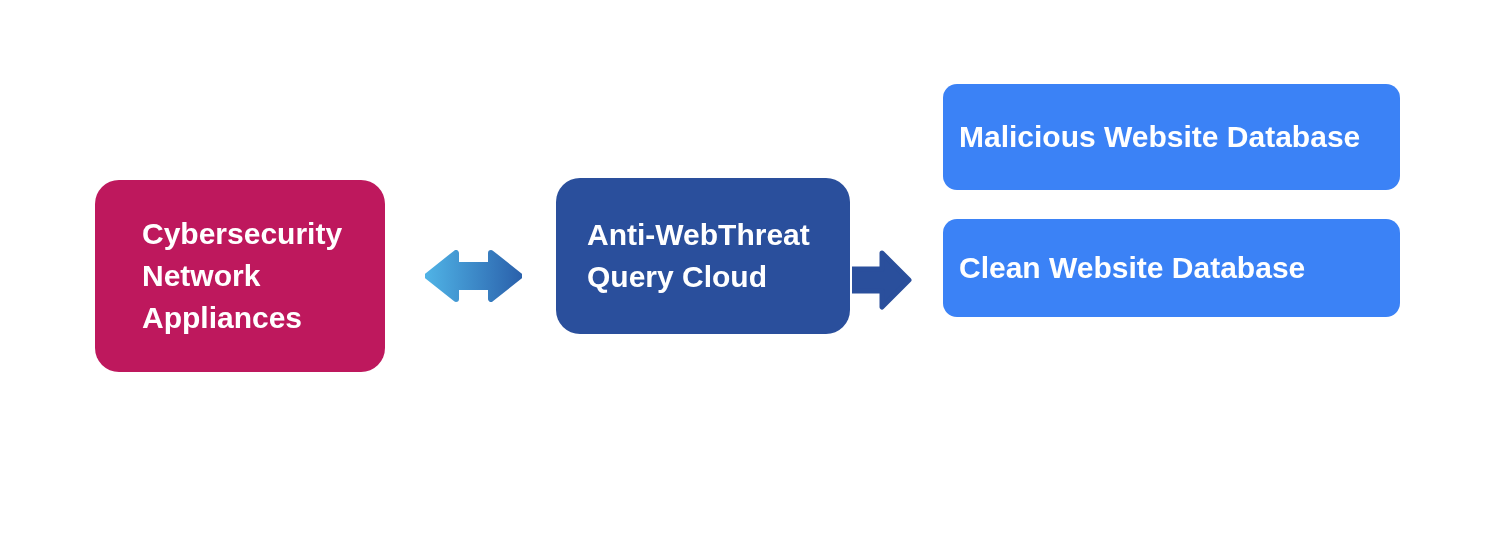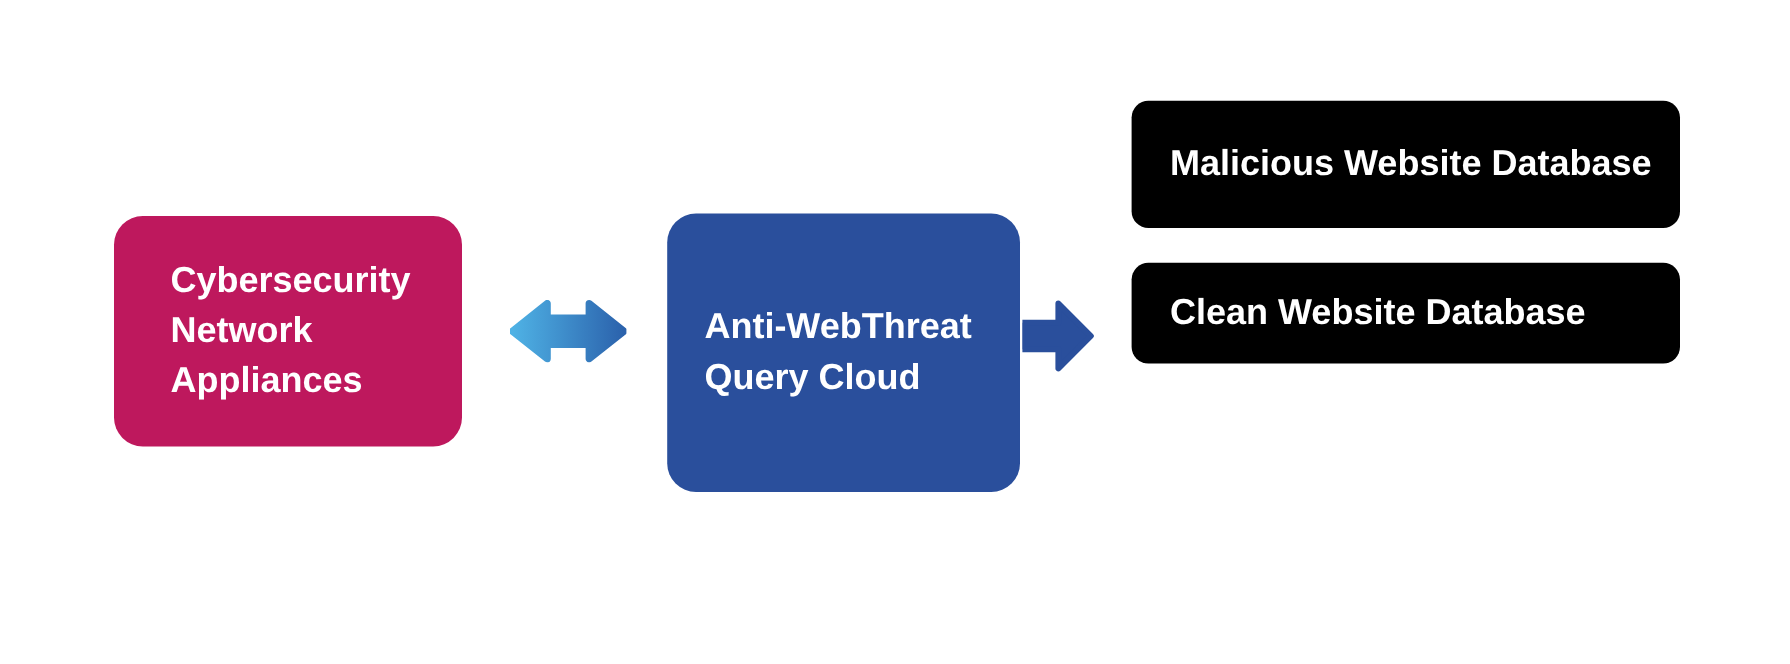--- a/index.html
+++ b/index.html
@@ -30,36 +30,36 @@
   .node-light {
     left: 95px; top: 180px;
     width: 290px; height: 192px;
     background: #be185d;
     border-radius: 24px;
     padding-left: 47px;
   }
   .node-light .label { line-height: 42px; }
   .node-mid {
     left: 556px; top: 178px;
-    width: 294px; height: 232px;
+    width: 294px; height: 156px;
     background: #2A4F9C;
     border-radius: 24px;
     padding-left: 31px;
   }
   .node-mid .label { line-height: 42px; }
   .node-dark {
     left: 943px;
     width: 457px;
-    background: #000000;
+    background: #3b82f6;
     border-radius: 14px;
-    padding-left: 32px;
+    padding-left: 16px;
   }
   .node-dark .label { line-height: 36px; }
   .db-1 { top: 84px;  height: 106px; }
-  .db-2 { top: 219px; height: 84px; }
+  .db-2 { top: 219px; height: 98px; }
   .db-3 { top: 352px; height: 111px; }
   .arrow-svg {
     position: absolute;
     display: block;
   }
   .arrow-bi    { left: 425px; top: 250px; }
   .arrow-right { left: 852px; top: 248px; }
 </style>
 </head>
 <body>

